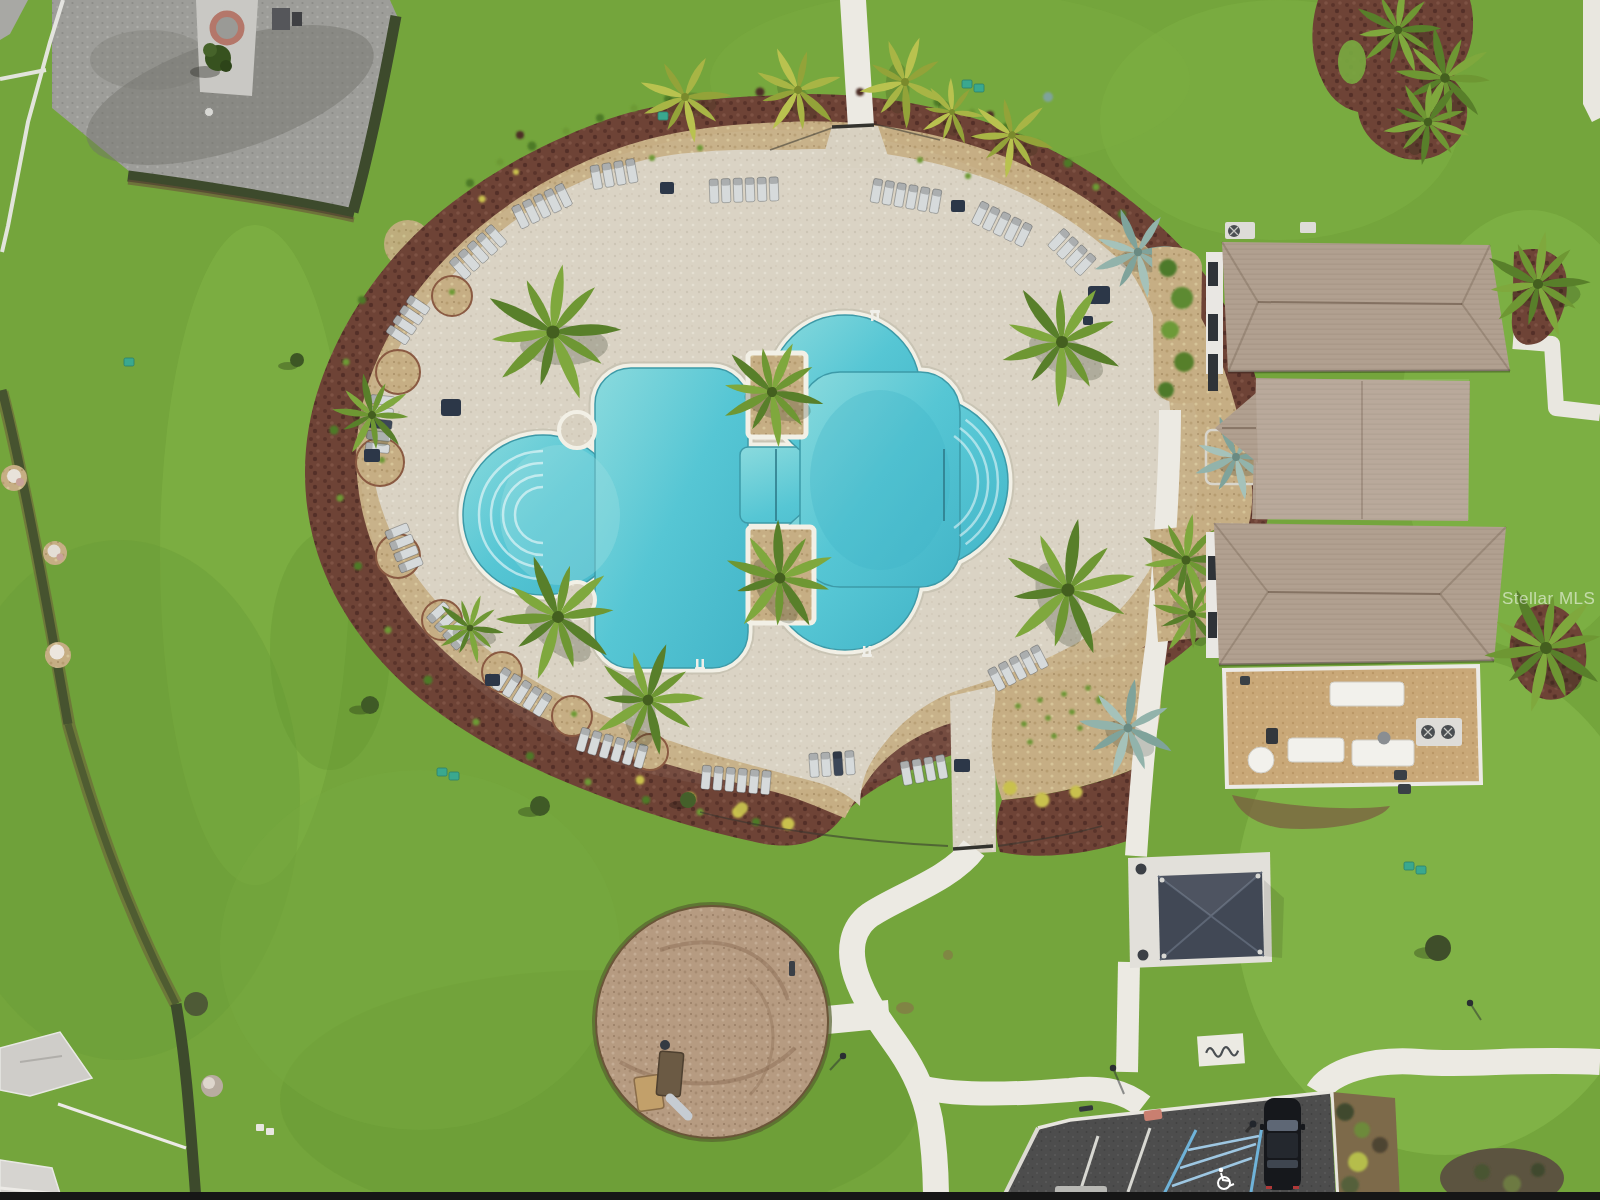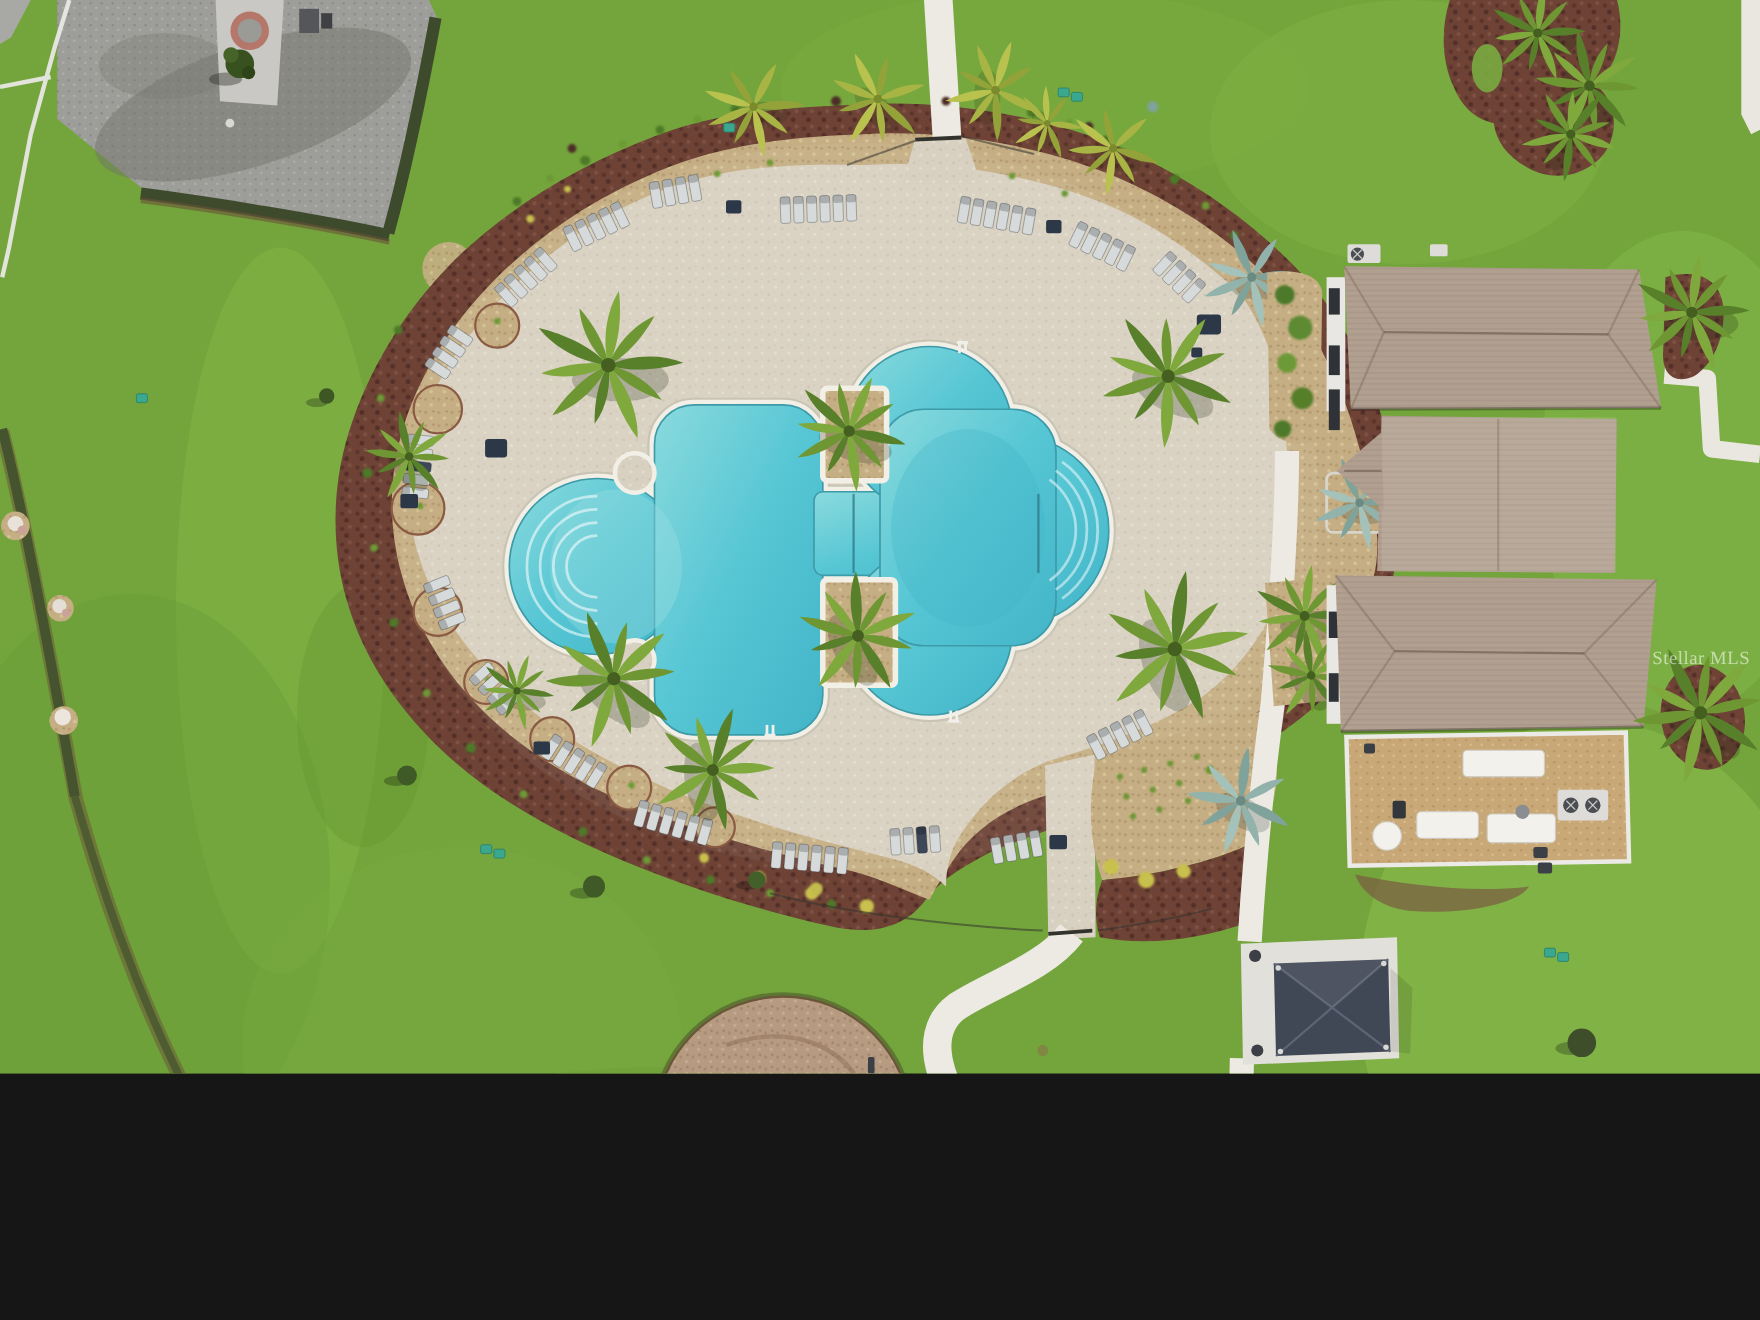--- a/index.html
+++ b/index.html
@@ -1,17 +1,17 @@
 <!DOCTYPE html>
 <html><head>
 <meta charset="utf-8">
 <style>
   html,body{margin:0;padding:0;background:#161616;}
-  .stage{position:relative;width:1600px;height:976px;overflow:hidden;
-         font-family:Liberation Serif, serif;}
+  .stage{position:relative;width:1600px;height:1192px;overflow:hidden;
+         font-family:Liberation Sans, sans-serif;}
   .stage svg{display:block;width:1600px;height:1200px;}
   .wm{font-weight:400;letter-spacing:.5px;}
 </style>
 </head>
 <body>
 
 <div class="stage">
 <svg viewBox="0 0 1600 1200" xmlns="http://www.w3.org/2000/svg">
 <defs>
   <linearGradient id="waterG" x1="0" y1="0" x2="1" y2="1">

